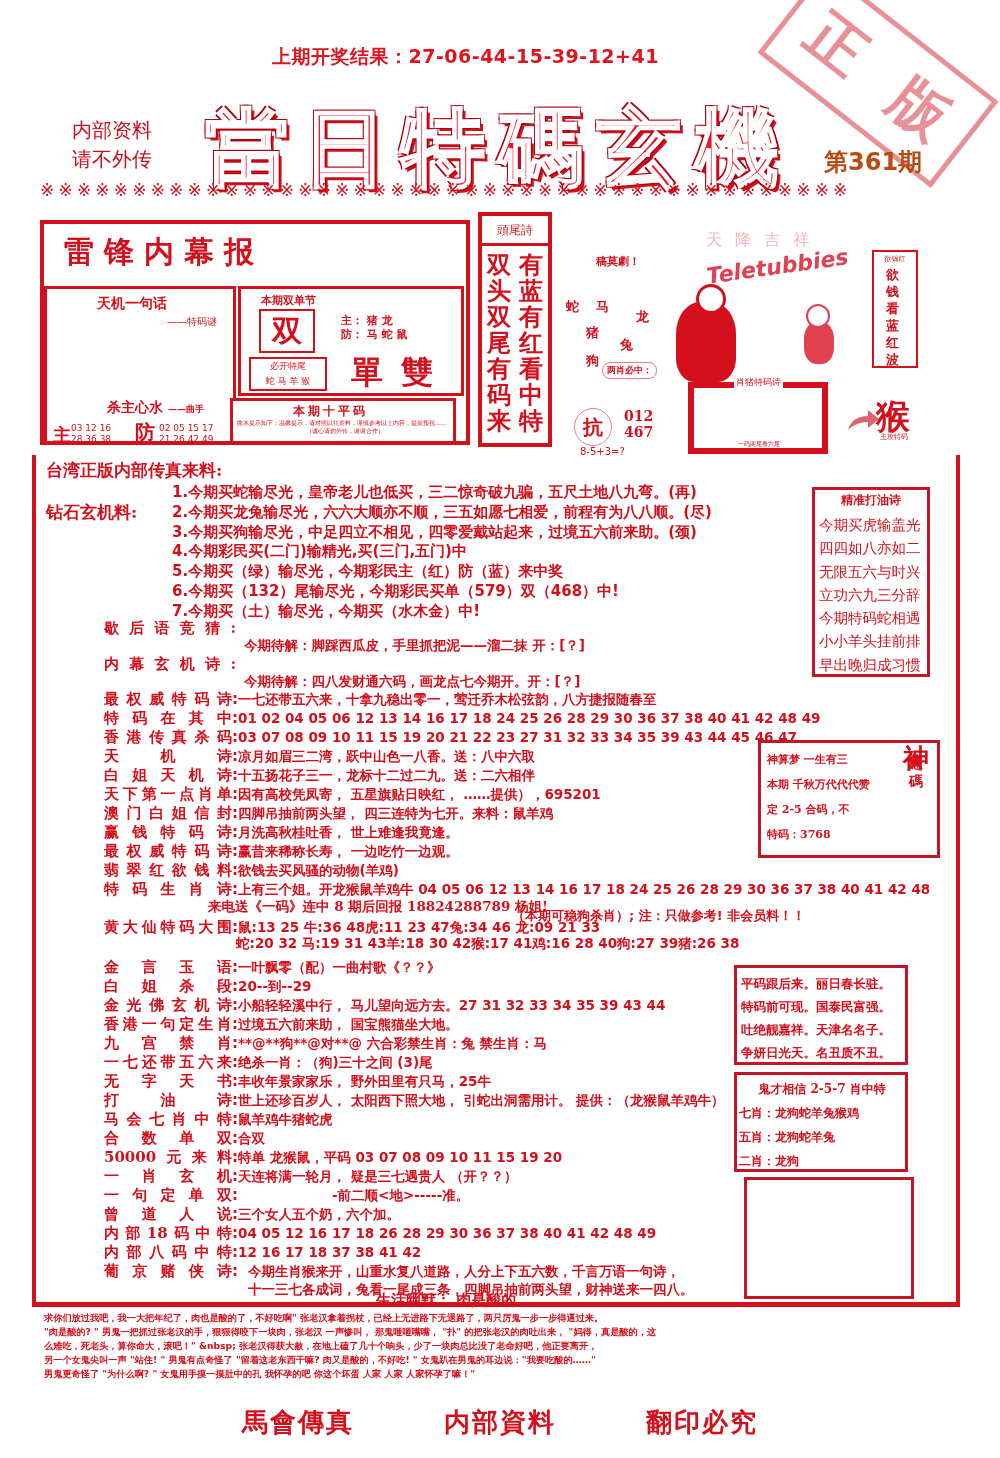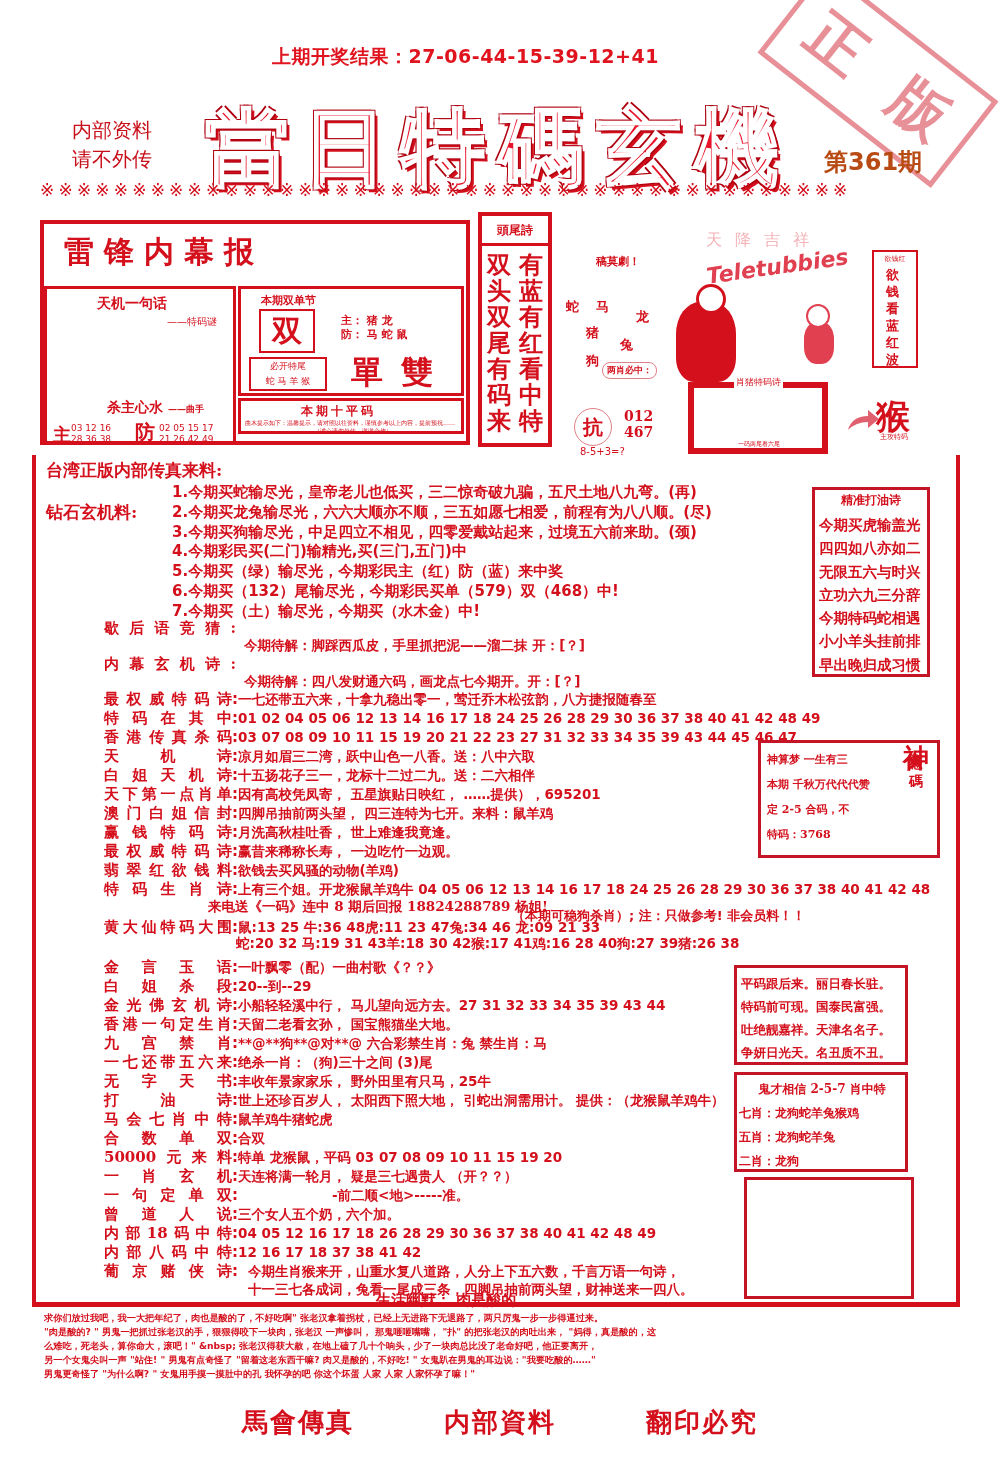--- a/index.html
+++ b/index.html
@@ -31,26 +31,26 @@
   #main-nums { left: 24px; top: 134px; font-size: 9px; line-height: 11px; }
   #fang-mark { left: 88px; top: 130px; font-size: 20px; font-weight: bold; }
   #fang-nums { left: 112px; top: 134px; font-size: 9px; line-height: 11px; }
   #danshuang-box { left: 194px; top: 62px; width: 226px; height: 110px; }
   #ds-header { left: 20px; top: 4px; font-size: 11px; font-weight: bold; }
   #shuang-box { left: 18px; top: 20px; width: 56px; height: 44px; border: 2px solid #d4101c; font-size: 30px; font-weight: bold; text-align: center; line-height: 40px; }
   #bi-box { left: 8px; top: 68px; width: 78px; height: 34px; border: 2px solid #d4101c; font-size: 9px; text-align: center; line-height: 15px; }
   #zhu-line { left: 100px; top: 24px; font-size: 11px; font-weight: bold; }
   #fang-line { left: 100px; top: 38px; font-size: 11px; font-weight: bold; }
   #dan-shuang-big { left: 110px; top: 62px; font-size: 32px; font-weight: bold; letter-spacing: 18px; }
-  #tenping-box { left: 194px; top: 174px; width: 226px; height: 36px; }
+  #tenping-box { left: 186px; top: 174px; width: 226px; height: 46px; }
   #tenping-title { left: 60px; top: 2px; font-size: 12px; font-weight: bold; letter-spacing: 3px; }
   #tenping-text { left: 4px; top: 18px; font-size: 6px; line-height: 8px; width: 216px; }
 
   #poem-panel { left: 478px; top: 212px; width: 74px; height: 235px; border: 4px solid #d4101c; }
-  #poem-head { left: 0; top: 0; width: 66px; height: 30px; border-bottom: 3px solid #d4101c; font-size: 12px; font-weight: bold; text-align: center; line-height: 28px; }
+  #poem-head { left: 0; top: 0; width: 66px; height: 30px; border-bottom: 3px solid #d4101c; font-size: 12px; font-weight: normal; text-align: center; line-height: 28px; }
   .vcol { position: absolute; top: 36px; width: 26px; font-size: 24px; font-weight: bold; line-height: 26px; word-break: break-all; text-align: center; }
 
   #pic-area { left: 556px; top: 212px; width: 330px; height: 235px; }
   #teletubbies { left: 150px; top: 42px; font-size: 22px; font-weight: bold; color: #e04050; transform: rotate(-8deg); font-style: italic; }
   #tian-label { left: 150px; top: 18px; font-size: 16px; color: #f4b4b8; letter-spacing: 4px; }
   #qiaoxi-label { left: 40px; top: 42px; font-size: 11px; font-weight: bold; }
   .zodiac-small { position: absolute; font-size: 13px; font-weight: bold; }
   #tele1 { left: 120px; top: 90px; width: 60px; height: 80px; background: #d4101c; border-radius: 40% 40% 30% 30%; }
   #tele1-head { left: 140px; top: 72px; width: 30px; height: 30px; background: #fff; border: 3px solid #d4101c; border-radius: 50%; }
   #tele2 { left: 248px; top: 110px; width: 30px; height: 42px; background: #e04050; border-radius: 40%; }
@@ -77,21 +77,21 @@
   #zuanshi-list { left: 136px; top: 28px; font-size: 15px; font-weight: bold; line-height: 19.8px; }
   .row { position: absolute; left: 68px; font-size: 15px; font-weight: bold; white-space: nowrap; }
   .row .lbl { display: inline-block; width: 128px; font-family: "DejaVu Serif", "Liberation Serif", serif; text-align-last: justify; text-align: justify; }
   .row .val { display: inline-block; font-size: 13.5px; }
   .subline { position: absolute; font-size: 13.5px; font-weight: bold; white-space: nowrap; }
 
   
   .side-box { position: absolute; border: 3px solid #c41426; background: #fff; }
   #shiji-box { left: 776px; top: 32px; width: 118px; height: 190px; }
   #shiji-title { left: 0; top: 2px; width: 112px; text-align: center; font-size: 12px; font-weight: bold; }
-  #shiji-lines { left: 4px; top: 24px; font-size: 14.5px; font-weight: bold; line-height: 23.3px; }
+  #shiji-lines { left: 4px; top: 24px; font-size: 14.5px; font-weight: normal; line-height: 23.3px; }
   #dream-box { left: 722px; top: 285px; width: 182px; height: 118px; border: 3px solid #c41426; }
   #dream-lines { left: 6px; top: 4px; font-size: 11px; font-weight: bold; line-height: 25px; }
   #dream-vert { left: 132px; top: 0px; width: 46px; text-align: center; }
   #dream-vert .a { font-size: 14px; font-weight: bold; line-height: 16px; display:block; }
   #dream-vert .b { font-size: 26px; font-weight: bold; line-height: 30px; display:block; }
   #verse-box { left: 698px; top: 510px; width: 174px; height: 100px; }
   #verse-lines { left: 4px; top: 4px; font-size: 12.5px; font-weight: bold; line-height: 23px; }
   #gui-box { left: 698px; top: 617px; width: 174px; height: 100px; }
   #gui-lines { left: 2px; top: 2px; font-size: 12px; font-weight: bold; line-height: 24px; font-family: "DejaVu Serif", "Liberation Serif", serif; }
   #blank-box { left: 708px; top: 722px; width: 170px; height: 122px; border-top: 3px solid #c41426; border-right: 3px solid #c41426; border-left: 3px solid #c41426; border-bottom: 3px solid #c41426; }
@@ -230,21 +230,21 @@
   <div class="row" style="top:425px"><span class="lbl">特码生肖诗</span>:<span class="val">上有三个姐。开龙猴鼠羊鸡牛 04 05 06 12 13 14 16 17 18 24 25 26 28 29 30 36 37 38 40 41 42 48</span></div>
   <div class="subline serif" style="left:172px;top:443px">来电送《一码》连中 8 期后回报 18824288789 杨姐!</div>
 
   <div class="row" style="top:463px"><span class="lbl">黄大仙特码大围</span>:<span class="val">鼠:13 25 牛:36 48虎:11 23 47兔:34 46 龙:09 21 33</span></div>
   <div class="subline" style="left:476px;top:452px;font-size:13px">（本期可稳狗杀肖）; 注：只做参考! 非会员料！！</div>
   <div class="subline" style="left:200px;top:480px">蛇:20 32 马:19 31 43羊:18 30 42猴:17 41鸡:16 28 40狗:27 39猪:26 38</div>
 
   <div class="row" style="top:503px"><span class="lbl">金言玉语</span>:<span class="val">一叶飘零（配）一曲村歌《？？》</span></div>
   <div class="row" style="top:522px"><span class="lbl">白姐杀段</span>:<span class="val">20--到--29</span></div>
   <div class="row" style="top:541px"><span class="lbl">金光佛玄机诗</span>:<span class="val">小船轻轻溪中行，  马儿望向远方去。27 31 32 33 34 35 39 43 44</span></div>
-  <div class="row" style="top:560px"><span class="lbl">香港一句定生肖</span>:<span class="val">天留二老看玄孙，  国宝熊猫坐大地。</span></div>
+  <div class="row" style="top:560px"><span class="lbl">香港一句定生肖</span>:<span class="val">过境五六前来助，  国宝熊猫坐大地。</span></div>
   <div class="row" style="top:579px"><span class="lbl">九宫禁肖</span>:<span class="val">**@**狗**@对**@   六合彩禁生肖：兔      禁生肖：马</span></div>
   <div class="row" style="top:598px"><span class="lbl">一七还带五六来</span>:<span class="val">绝杀一肖：（狗)三十之间 (3)尾</span></div>
   <div class="row" style="top:617px"><span class="lbl">无字天书</span>:<span class="val">丰收年景家家乐，  野外田里有只马，25牛</span></div>
   <div class="row" style="top:636px"><span class="lbl">打油诗</span>:<span class="val">世上还珍百岁人，  太阳西下照大地，  引蛇出洞需用计。   提供：（龙猴鼠羊鸡牛）</span></div>
   <div class="row" style="top:655px"><span class="lbl">马会七肖中特</span>:<span class="val">鼠羊鸡牛猪蛇虎</span></div>
   <div class="row" style="top:674px"><span class="lbl">合数单双</span>:<span class="val">合双</span></div>
   <div class="row" style="top:693px"><span class="lbl">50000元来料</span>:<span class="val">特单 龙猴鼠，平码 03 07 08 09 10 11 15 19 20</span></div>
   <div class="row" style="top:712px"><span class="lbl">一肖玄机</span>:<span class="val">天连将满一轮月，  疑是三七遇贵人   （开？？）</span></div>
   <div class="row" style="top:731px"><span class="lbl">一句定单双</span>:<span class="val" style="white-space:pre">                    -前二顺&lt;地&gt;-----准。</span></div>
   <div class="row" style="top:750px"><span class="lbl">曾道人说</span>:<span class="val">三个女人五个奶，六个加。</span></div>

